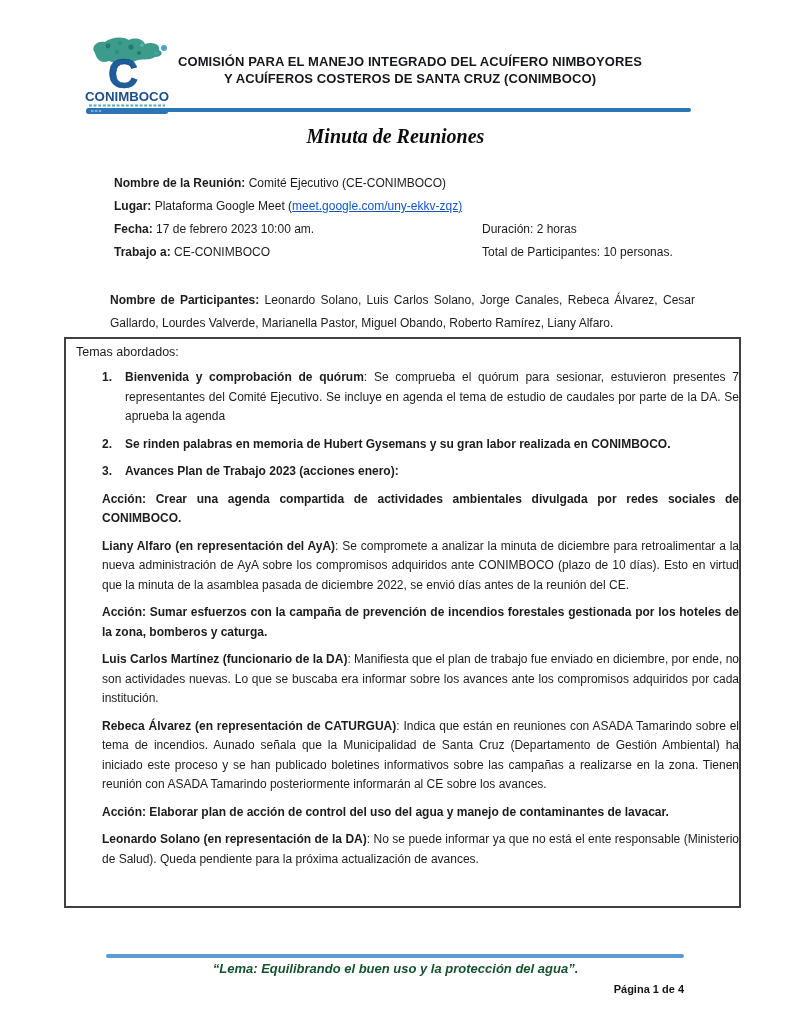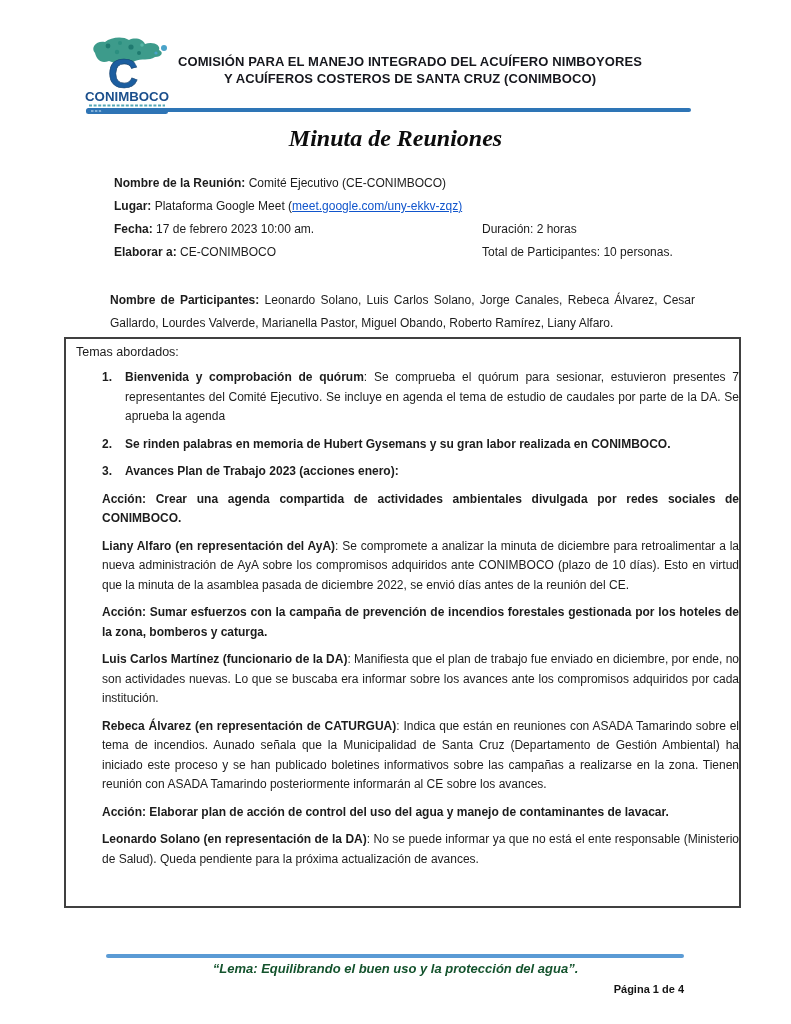--- a/index.html
+++ b/index.html
@@ -16,21 +16,21 @@
     text-align:center;font-weight:bold;font-size:13px;line-height:16.5px;
     color:#16171d;letter-spacing:.1px;
   }
   .top-divider{
     position:absolute;left:101px;top:108px;width:590px;height:4px;
     background:#2e75b6;border-radius:2px;
   }
   .doc-title{
     position:absolute;left:0;top:125px;width:100%;text-align:center;
     font-family:"Liberation Serif","DejaVu Serif",serif;
-    font-style:italic;font-weight:bold;font-size:24px;color:#0c0c0c;
+    font-style:italic;font-weight:bold;font-size:20px;color:#0c0c0c;
   }
   
   .meta{position:absolute;left:114px;top:172px;width:600px;font-size:12px;}
   .meta-row{position:relative;height:23px;line-height:23px;}
   .meta-right{position:absolute;left:368px;top:0;}
   .lbl{font-weight:bold;}
   .link{color:#1155cc;text-decoration:underline;cursor:pointer;}
   
   .participants{
     position:absolute;left:110px;top:277px;width:585px;
@@ -114,21 +114,21 @@
       <span class="lbl">Nombre de la Reunión:</span><span> Comité Ejecutivo (CE-CONIMBOCO)</span>
     </div>
     <div class="meta-row">
       <span class="lbl">Lugar:</span><span> Plataforma Google Meet (</span><a class="link">meet.google.com/uny-ekkv-zqz</a><span class="link">)</span>
     </div>
     <div class="meta-row">
       <span class="lbl">Fecha:</span><span> 17 de febrero 2023 10:00 am.</span>
       <span class="meta-right">Duración: 2 horas</span>
     </div>
     <div class="meta-row">
-      <span class="lbl">Elaborar a:</span><span> CE-CONIMBOCO</span>
+      <span class="lbl">Trabajo a:</span><span> CE-CONIMBOCO</span>
       <span class="meta-right">Total de Participantes: 10 personas.</span>
     </div>
   </div>
 
   <p class="participants">
     <span class="b">Nombre de Participantes:</span><span> Leonardo Solano, Luis Carlos Solano, Jorge Canales, Rebeca Álvarez, Cesar Gallardo, Lourdes Valverde, Marianella Pastor, Miguel Obando, Roberto Ramírez, Liany Alfaro.</span>
   </p>
 
   <div class="topics-box">
     <p class="topics-label">Temas abordados:</p>

